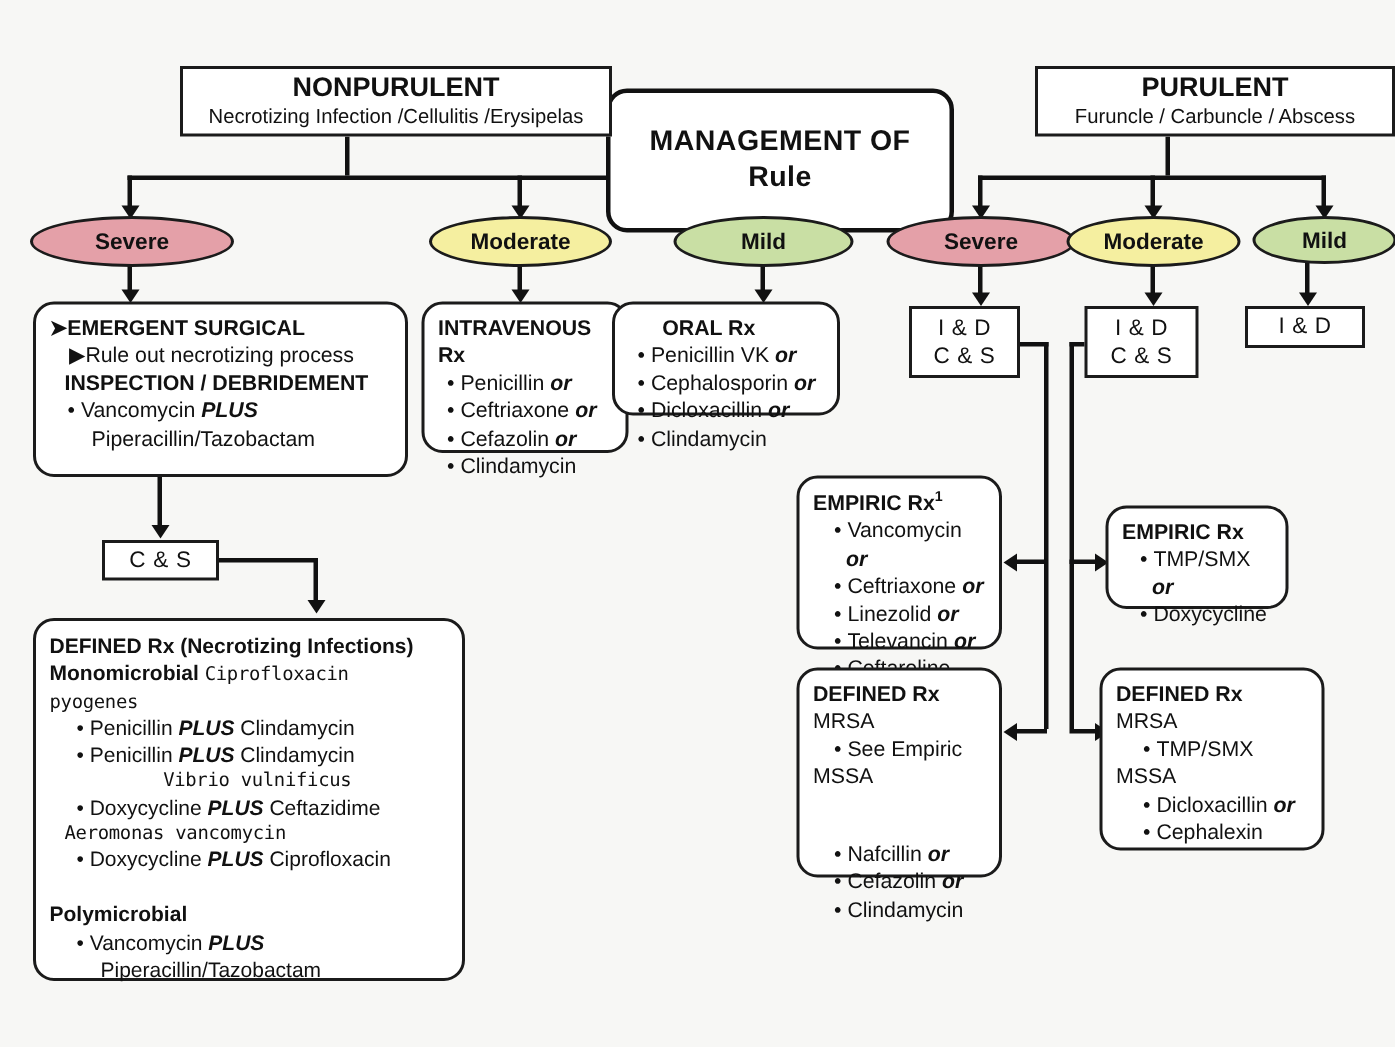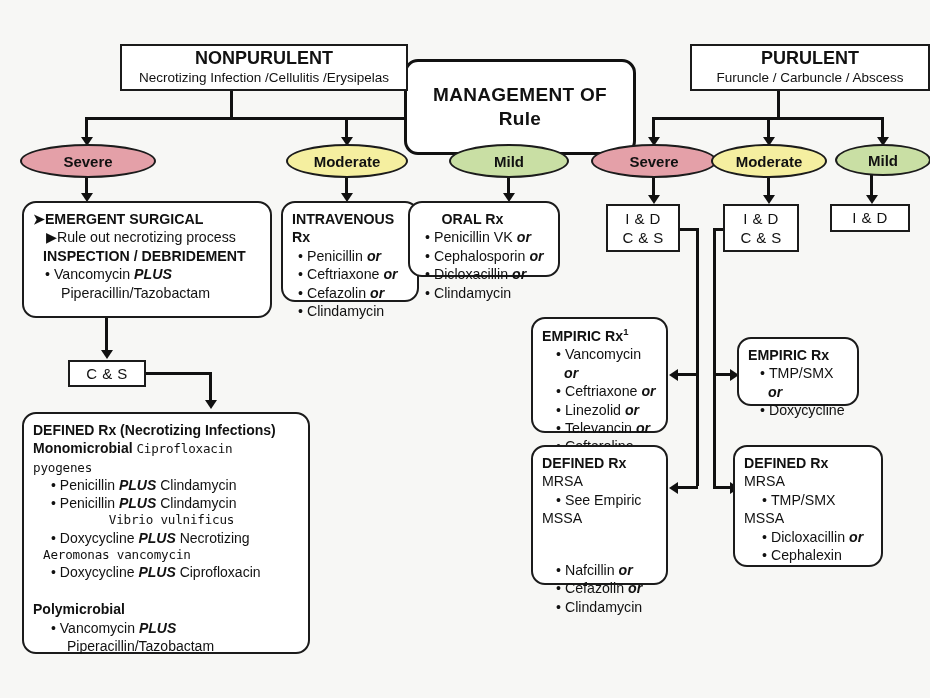--- a/index.html
+++ b/index.html
@@ -172,21 +172,21 @@
   <div class="ln vln" style="left:209px;top:372px;height:30px;"></div>
   <div class="arrow-down" style="left:204.5px;top:400px;"></div>
 
   <div class="box round content" style="left:22px;top:412px;width:288px;height:242px;font-size:14px;line-height:1.30;">
     <div class="hd">DEFINED Rx (Necrotizing Infections)</div>
     <div><b>Monomicrobial</b> <span class="mono">Ciprofloxacin</span></div>
     <div><span class="mono">pyogenes</span></div>
     <div class="li" style="padding-left:26px;"><span>Penicillin</span> <b class="it">PLUS</b> <span>Clindamycin</span></div>
     <div class="li" style="padding-left:26px;"><span>Penicillin</span> <b class="it">PLUS</b> <span>Clindamycin</span></div>
     <div class="mono" style="padding-left:10px;text-align:center;">Vibrio vulnificus</div>
-    <div class="li" style="padding-left:26px;"><span>Doxycycline</span> <b class="it">PLUS</b> <span>Necrotizing</span></div>
+    <div class="li" style="padding-left:26px;"><span>Doxycycline</span> <b class="it">PLUS</b> <span>Ceftazidime</span></div>
     <div class="mono" style="padding-left:10px;">Aeromonas vancomycin</div>
     <div class="li" style="padding-left:26px;"><span>Doxycycline</span> <b class="it">PLUS</b> <span>Ciprofloxacin</span></div>
     <div style="margin-top:19px;"><b>Polymicrobial</b></div>
     <div class="li" style="padding-left:26px;"><span>Vancomycin</span> <b class="it">PLUS</b></div>
     <div style="padding-left:34px;"><span>Piperacillin/Tazobactam</span></div>
   </div>
 
   <div class="box sq id-box" style="left:606px;top:204px;width:74px;height:48px;">
     <div>I &amp; D</div>
     <div>C &amp; S</div>

